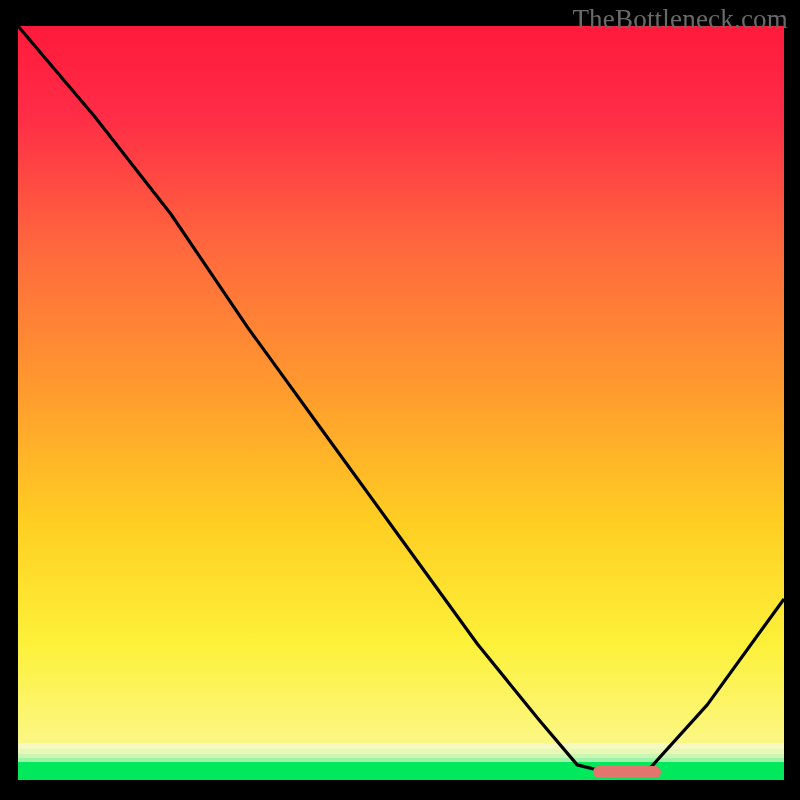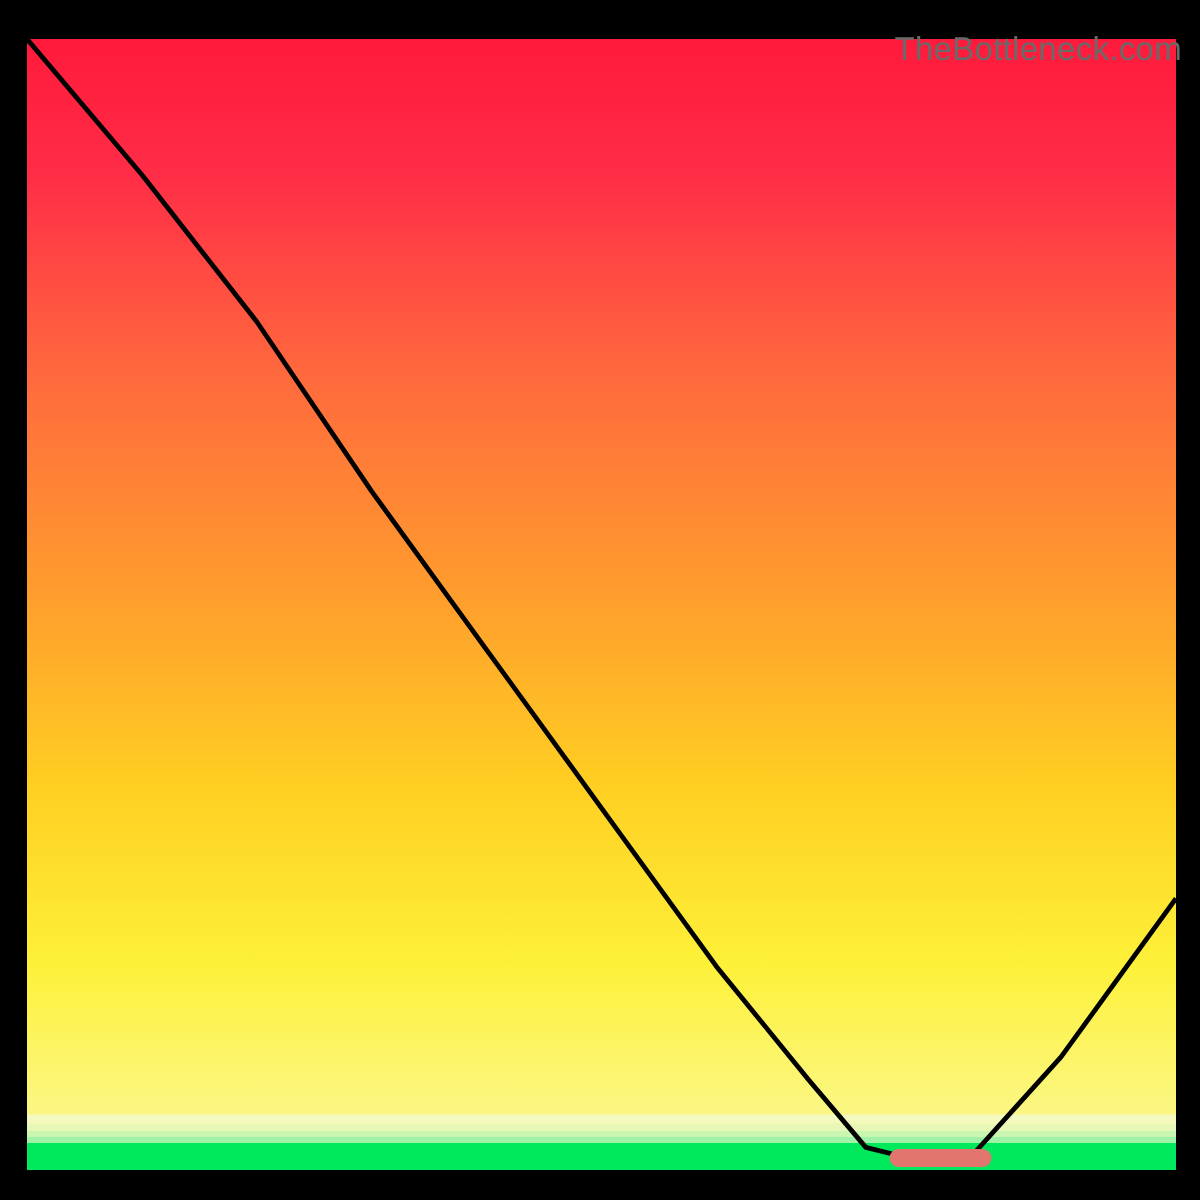--- a/index.html
+++ b/index.html
@@ -14,25 +14,24 @@
     position: relative;
     width: 800px;
     height: 800px;
     background: #000;
   }
   .watermark {
     position: absolute;
     top: 4px;
     right: 12px;
     color: #6a6a6a;
-    font-family: Liberation Sans, sans-serif;
-    font-size: 22px;
+    font-family: Liberation Serif, serif;
+    font-size: 27px;
     letter-spacing: 0.2px;
     z-index: 20;
-    margin-top: 16px;
   }
   .plot {
     position: absolute;
     left: 18px;
     top: 26px;
     width: 766px;
     height: 754px;
     overflow: hidden;
   }
   .plot svg {

